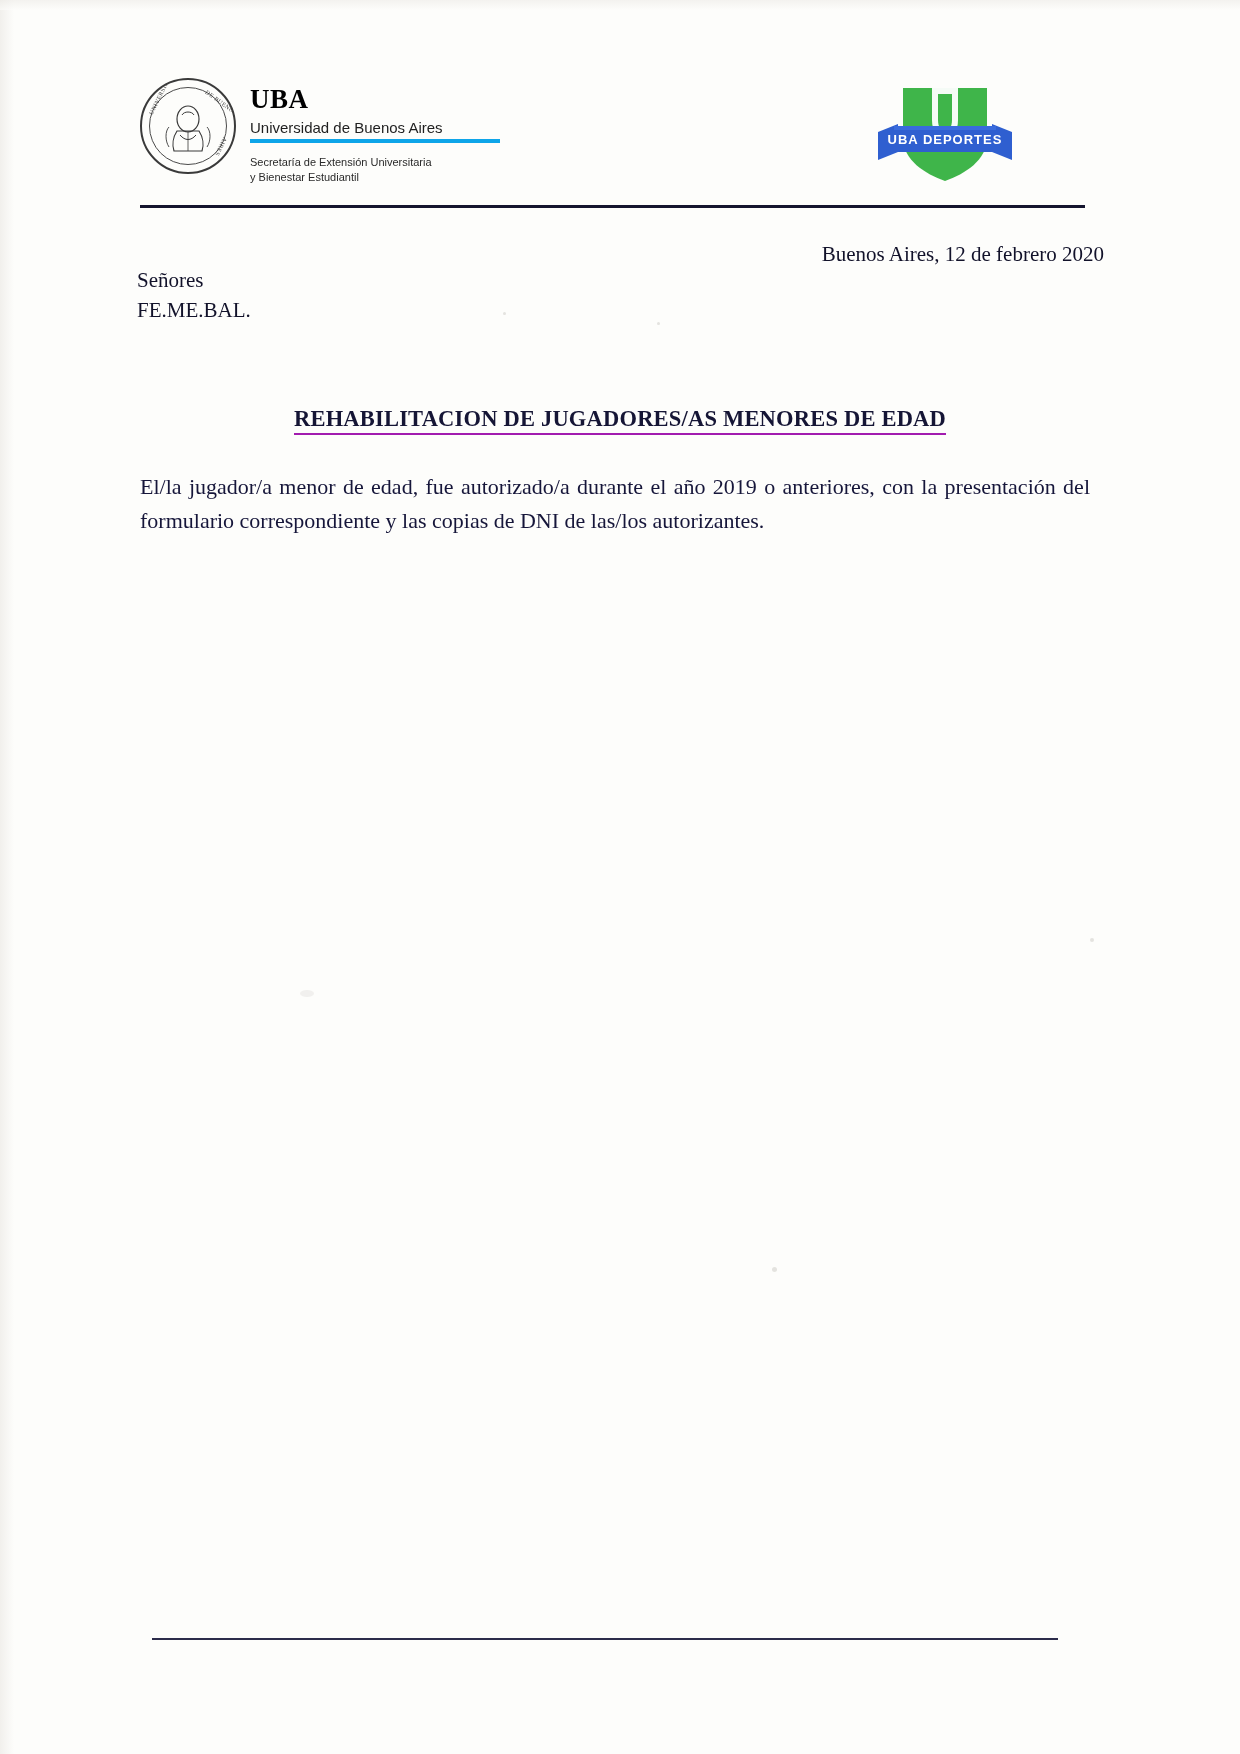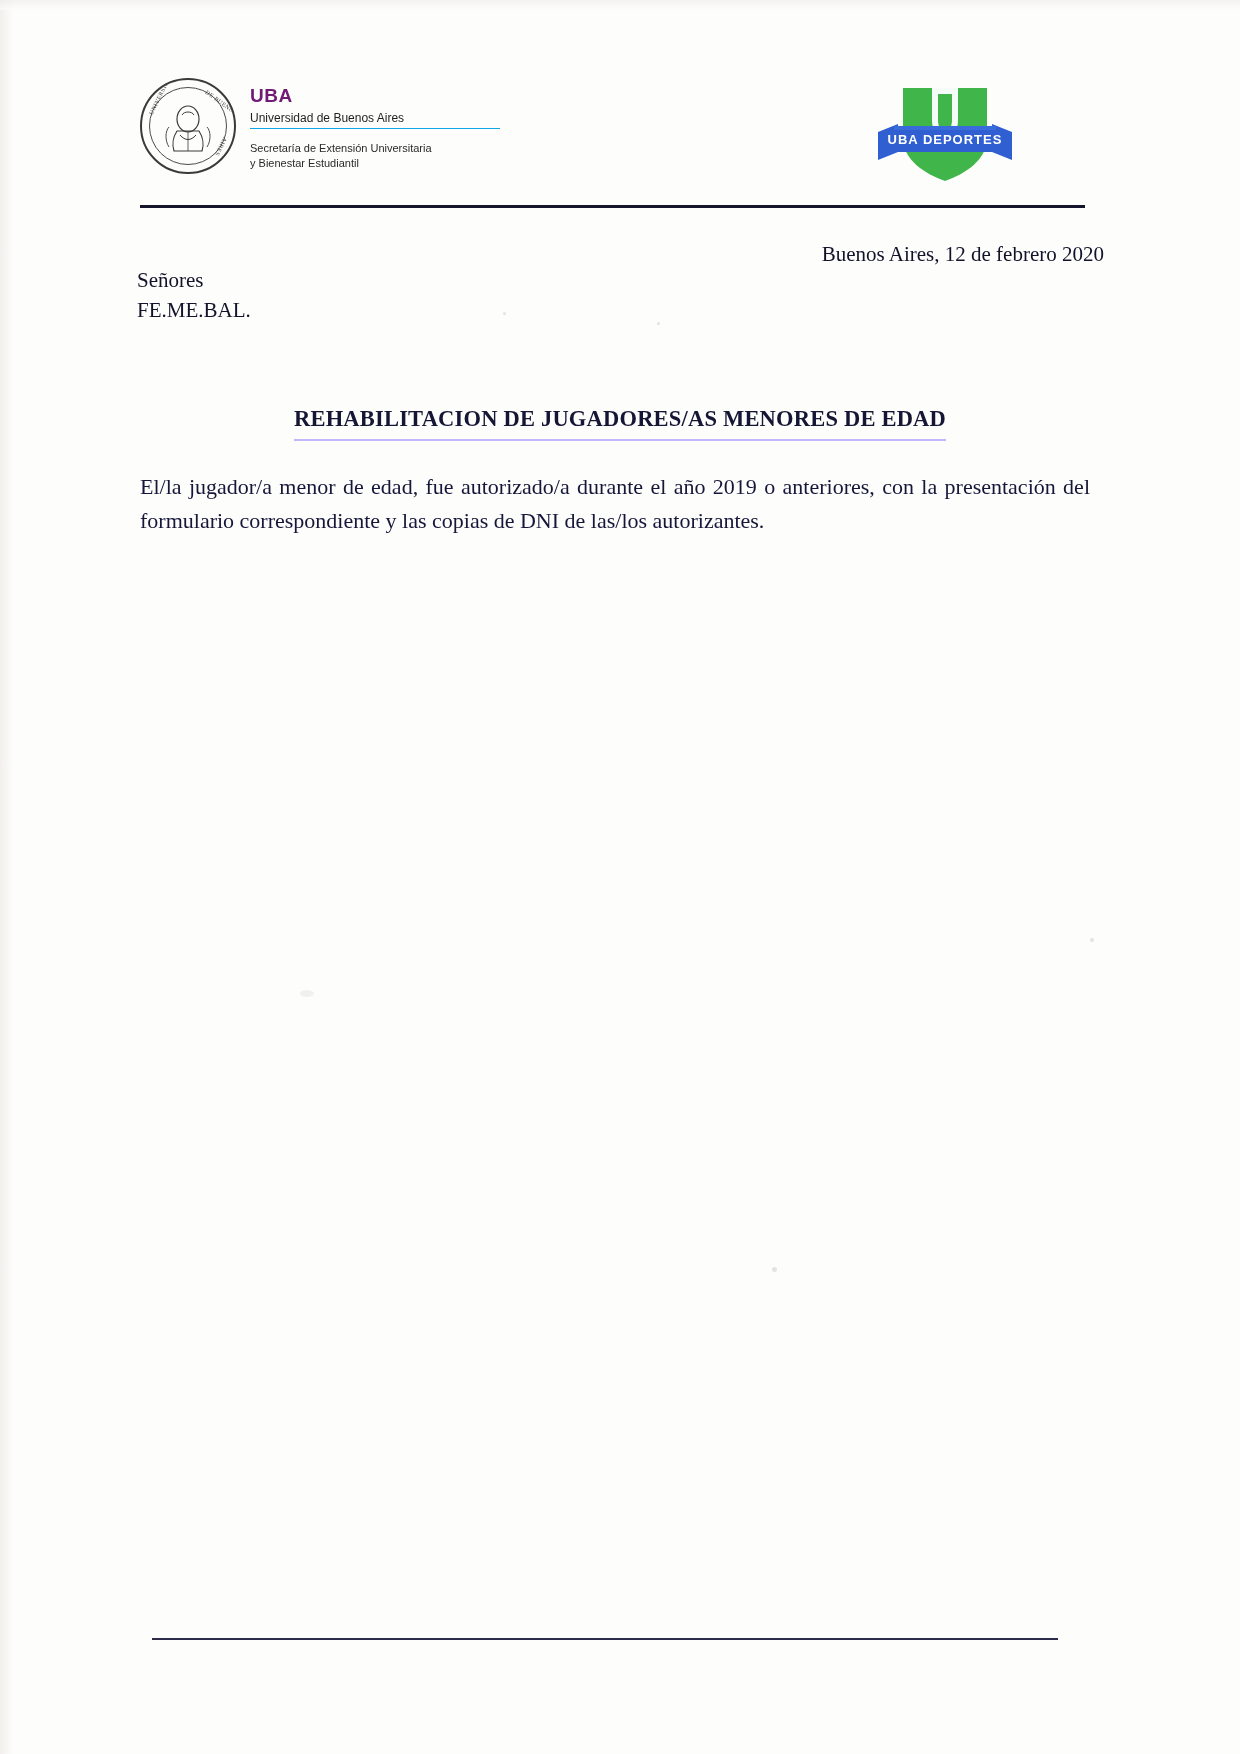--- a/index.html
+++ b/index.html
@@ -87,33 +87,33 @@
     left: 50%;
     top: 52%;
     transform: translate(-50%, -50%);
     width: 50px;
     height: 54px;
   }
   .brand-text {
     padding-top: 8px;
   }
   .brand-title {
-    font-family: Liberation Sans, sans-serif;
+    font-family: Liberation Serif, serif;
     font-weight: bold;
-    font-size: 19px;
+    font-size: 27px;
     letter-spacing: .5px;
-    color: #701a75;
+    color: #000000;
     line-height: 1;
   }
   .brand-sub {
     font-family: "Liberation Sans", sans-serif;
-    font-size: 12px;
+    font-size: 15px;
     color: #1f1f1f;
     margin-top: 6px;
-    border-bottom: 1px solid #0ea5e9;
+    border-bottom: 4px solid #0ea5e9;
     padding-bottom: 3px;
     width: 250px;
   }
   .brand-dept {
     font-family: "Liberation Sans", sans-serif;
     font-size: 11px;
     color: #2a2a2a;
     line-height: 1.32;
     margin-top: 12px;
   }
@@ -158,22 +158,22 @@
     left: 0;
     right: 0;
     top: 406px;
     text-align: center;
     font-size: 22.5px;
     font-weight: bold;
     color: #151535;
     letter-spacing: .2px;
   }
   .doc-title span {
-    border-bottom: 2px solid #c4b5fd;
-    padding-bottom: 8px;
+    border-bottom: 2px solid #a21caf;
+    padding-bottom: 2px;
   }
   .paragraph {
     position: absolute;
     left: 140px;
     width: 950px;
     top: 470px;
     font-size: 22px;
     line-height: 1.55;
     text-align: justify;
     color: #16163a;

